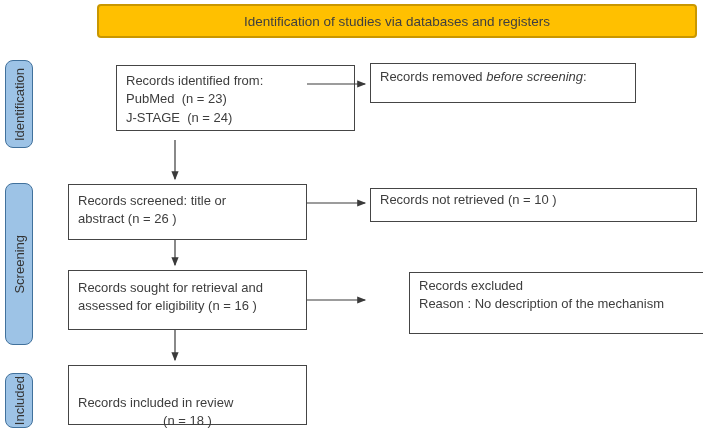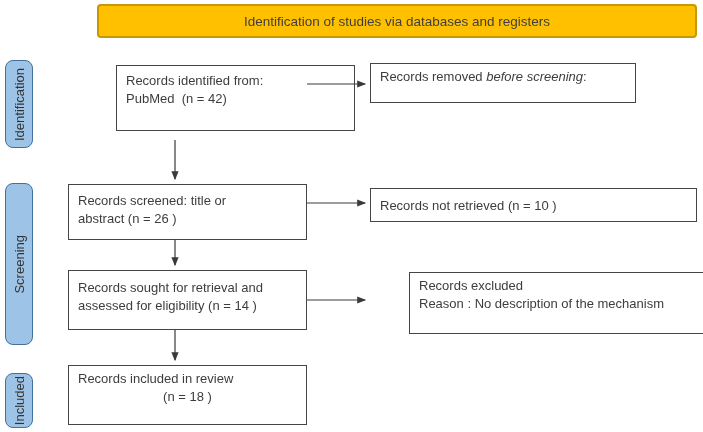--- a/index.html
+++ b/index.html
@@ -28,24 +28,24 @@
   .stage.included{top:373px;height:55px;}
   .fbox{
     position:absolute;background:#ffffff;border:1.5px solid #454545;
     box-sizing:border-box;padding:6px 9px;font-size:13px;line-height:1.42;
   }
   .fbox .line{white-space:pre-wrap;}
   .fbox .center{text-align:center;}
   .box-identified{left:68px;top:65px;width:239px;height:66px;margin-left:48px;}
   .box-removed{left:370px;top:63px;width:266px;height:40px;padding-top:4px;}
   .box-screened{left:68px;top:184px;width:239px;height:56px;padding-top:7px;}
-  .box-not-retrieved{left:370px;top:188px;width:327px;height:34px;padding-top:8px;}
+  .box-not-retrieved{left:370px;top:188px;width:327px;height:34px;padding-top:2px;}
   .box-sought{left:68px;top:270px;width:239px;height:60px;padding-top:8px;}
   .box-excluded{left:370px;top:272px;width:327px;height:62px;padding-top:4px;margin-left:39px;}
-  .box-included{left:68px;top:365px;width:239px;height:60px;padding-top:4px;}
+  .box-included{left:68px;top:365px;width:239px;height:60px;padding-top:28px;}
   .arrows{position:absolute;left:0;top:0;pointer-events:none;}
 </style>
 </head>
 <body>
 
 <div class="canvas">
 
   <div class="banner">
     <span>Identification of studies via databases and registers</span>
   </div>
@@ -55,39 +55,40 @@
   </div>
   <div class="stage screening">
     <span>Screening</span>
   </div>
   <div class="stage included">
     <span>Included</span>
   </div>
 
   <div class="fbox box-identified">
     <div class="line">Records identified from:</div>
-    <div class="line">PubMed  (n = 42)</div>
+    <div class="line">PubMed  (n = 23)</div>
+    <div class="line">J-STAGE  (n = 24)</div>
   </div>
 
   <div class="fbox box-removed">
     <div class="line"><span>Records removed </span><i>before screening</i><span>:</span></div>
   </div>
 
   <div class="fbox box-screened">
     <div class="line">Records screened: title or</div>
     <div class="line">abstract (n = 26 )</div>
   </div>
 
   <div class="fbox box-not-retrieved">
     <div class="line">Records not retrieved (n = 10 )</div>
   </div>
 
   <div class="fbox box-sought">
     <div class="line">Records sought for retrieval and</div>
-    <div class="line">assessed for eligibility (n = 14 )</div>
+    <div class="line">assessed for eligibility (n = 16 )</div>
   </div>
 
   <div class="fbox box-excluded">
     <div class="line">Records excluded</div>
     <div class="line">Reason : No description of the mechanism</div>
   </div>
 
   <div class="fbox box-included">
     <div class="line">Records included in review</div>
     <div class="line center">(n = 18 )</div>

